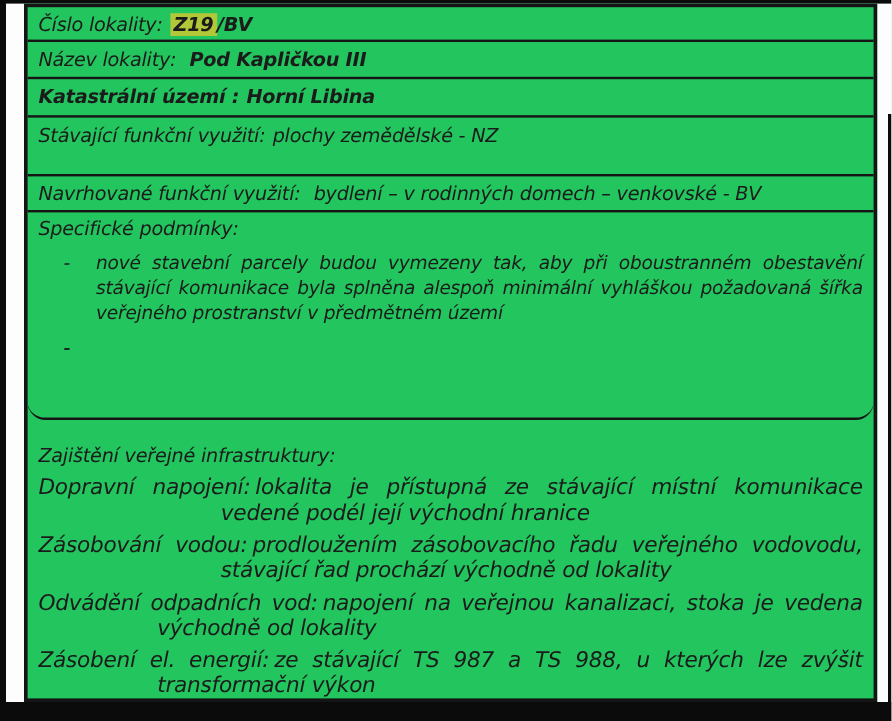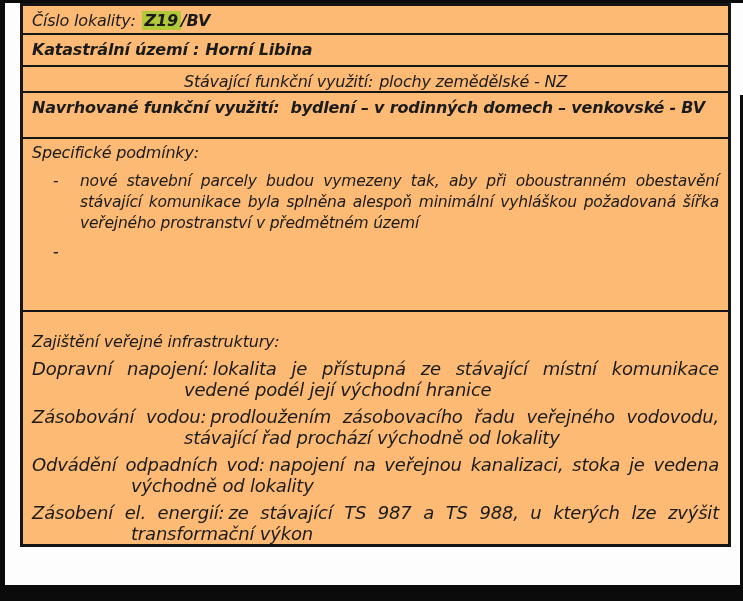--- a/index.html
+++ b/index.html
@@ -18,39 +18,39 @@
   .edge-top    { left: 0; top: 0; width: 743px; height: 3px; }
   .edge-bottom { left: 0; top: 585px; width: 743px; height: 16px; }
   .edge-right  { left: 740px; top: 95px; width: 3px; height: 506px; }
 
   .doc-table {
     position: absolute;
     left: 20px;
     top: 3px;
     width: 711px;
     border: 3px solid #151515;
-    background: #fdba74;
+    background: #22c55e;
     font-style: italic;
     color: #1b1b1b;
     letter-spacing: -0.2px;
   }
   .row {
     border-bottom: 2px solid #151515;
     padding: 5px 9px 0 9px;
     font-size: 16px;
     line-height: 20px;
     overflow: hidden;
   }
   .row:last-child { border-bottom: none; }
   .r1 { height: 29px; }
   .r2 { height: 31px; }
   .r3 { height: 32px; font-weight: bold; }
-  .r4 { height: 26px; text-align: center; }
-  .r5 { height: 46px; font-weight: bold; }
-  .r6 { min-height: 173px; padding-top: 4px; }
+  .r4 { height: 49px; }
+  .r5 { height: 30px; }
+  .r6 { min-height: 173px; padding-top: 4px; border-radius: 15px; }
   .r7 { min-height: 215px; padding-top: 20px; }
   .r8 { height: 28px; padding-top: 4px; }
 
   .bold { font-weight: bold; }
   .hl {
     background: #b2c838;
     padding: 0 3px;
   }
   .gap-s { margin-left: 6px; }
   .gap-m { margin-left: 11px; }
@@ -91,20 +91,23 @@
   <div class="edge edge-top"></div>
   <div class="edge edge-bottom"></div>
   <div class="edge edge-right"></div>
 
   <div class="doc-table">
 
     <div class="row r1">
       <span>Číslo lokality:</span><span class="bold hl gap-s">Z19</span><span class="bold">/BV</span>
     </div>
 
+    <div class="row r2">
+      <span>Název lokality:</span><span class="bold gap-m">Pod Kapličkou III</span>
+    </div>
 
     <div class="row r3">
       <span>Katastrální území :</span><span class="gap-s">Horní Libina</span>
     </div>
 
     <div class="row r4">
       <span>Stávající funkční využití:</span><span class="gap-s">plochy zemědělské - NZ</span>
     </div>
 
     <div class="row r5">

